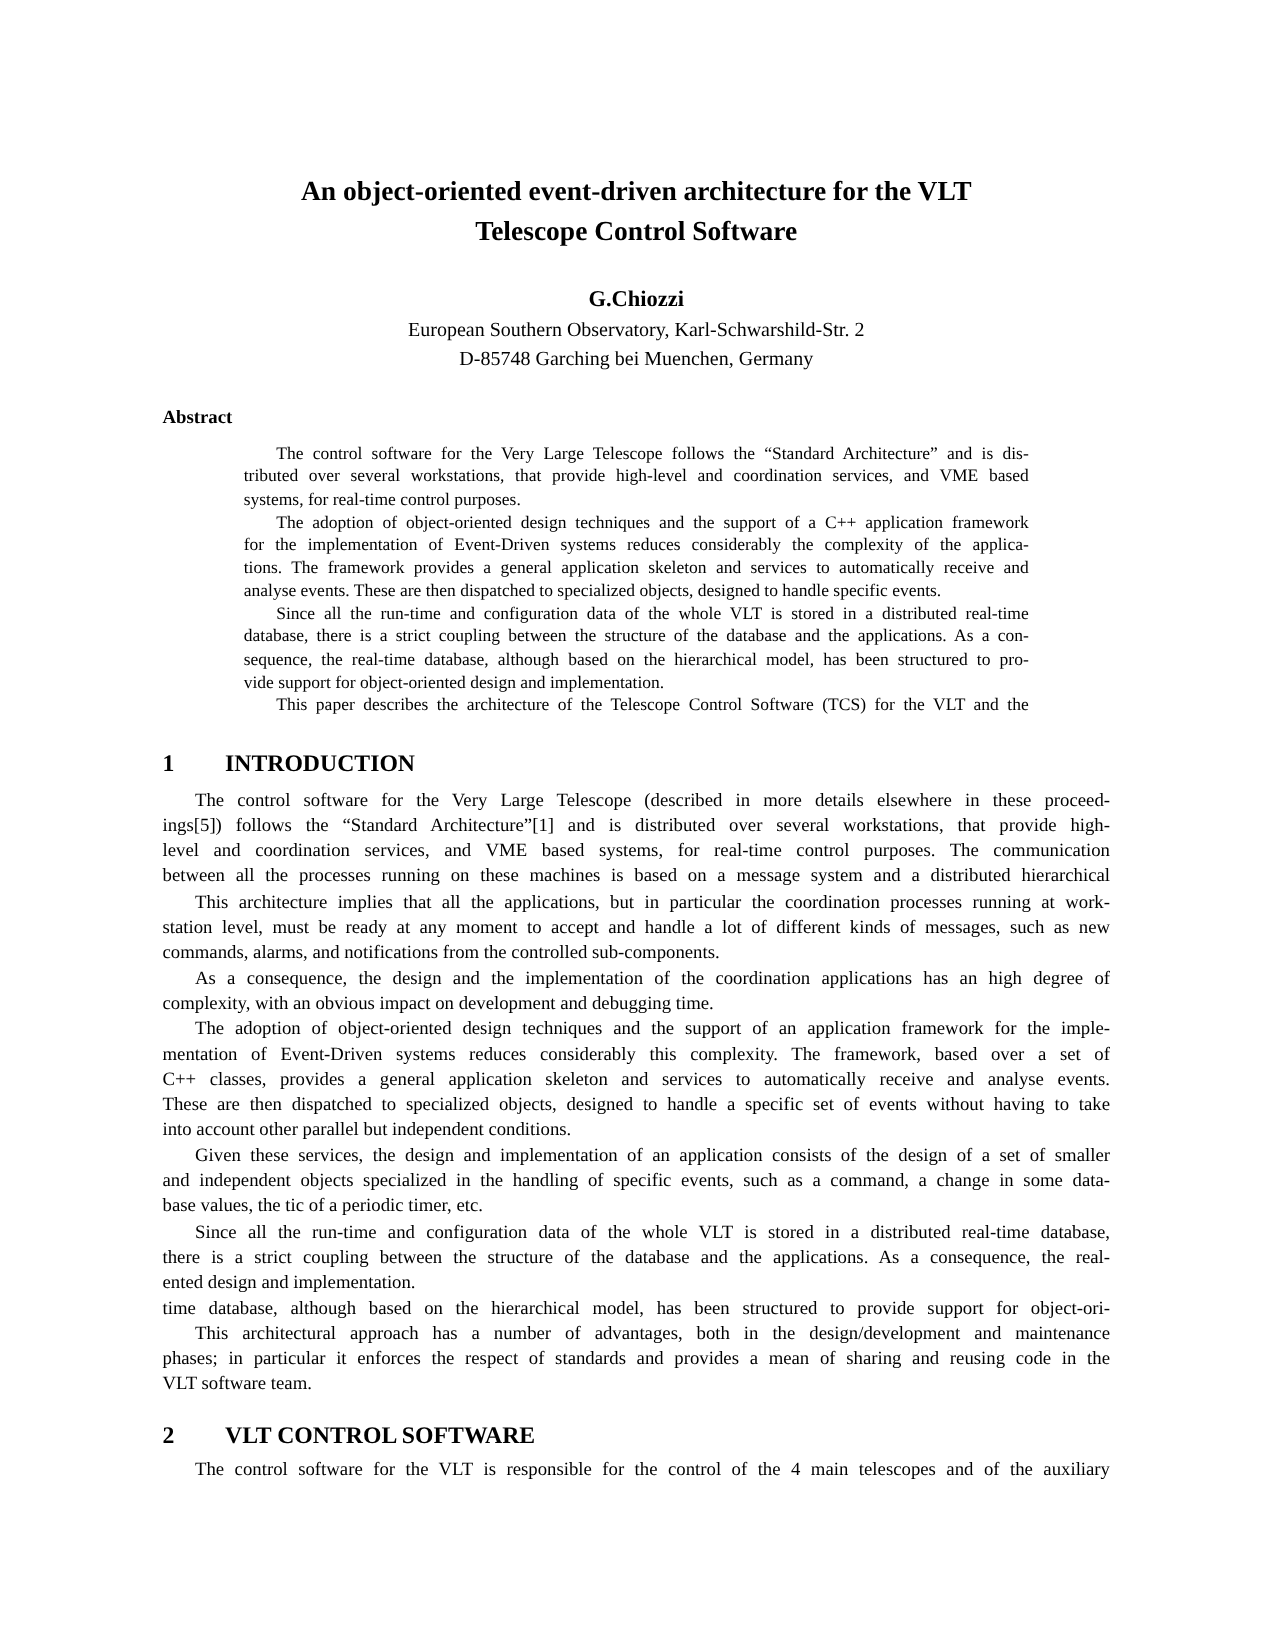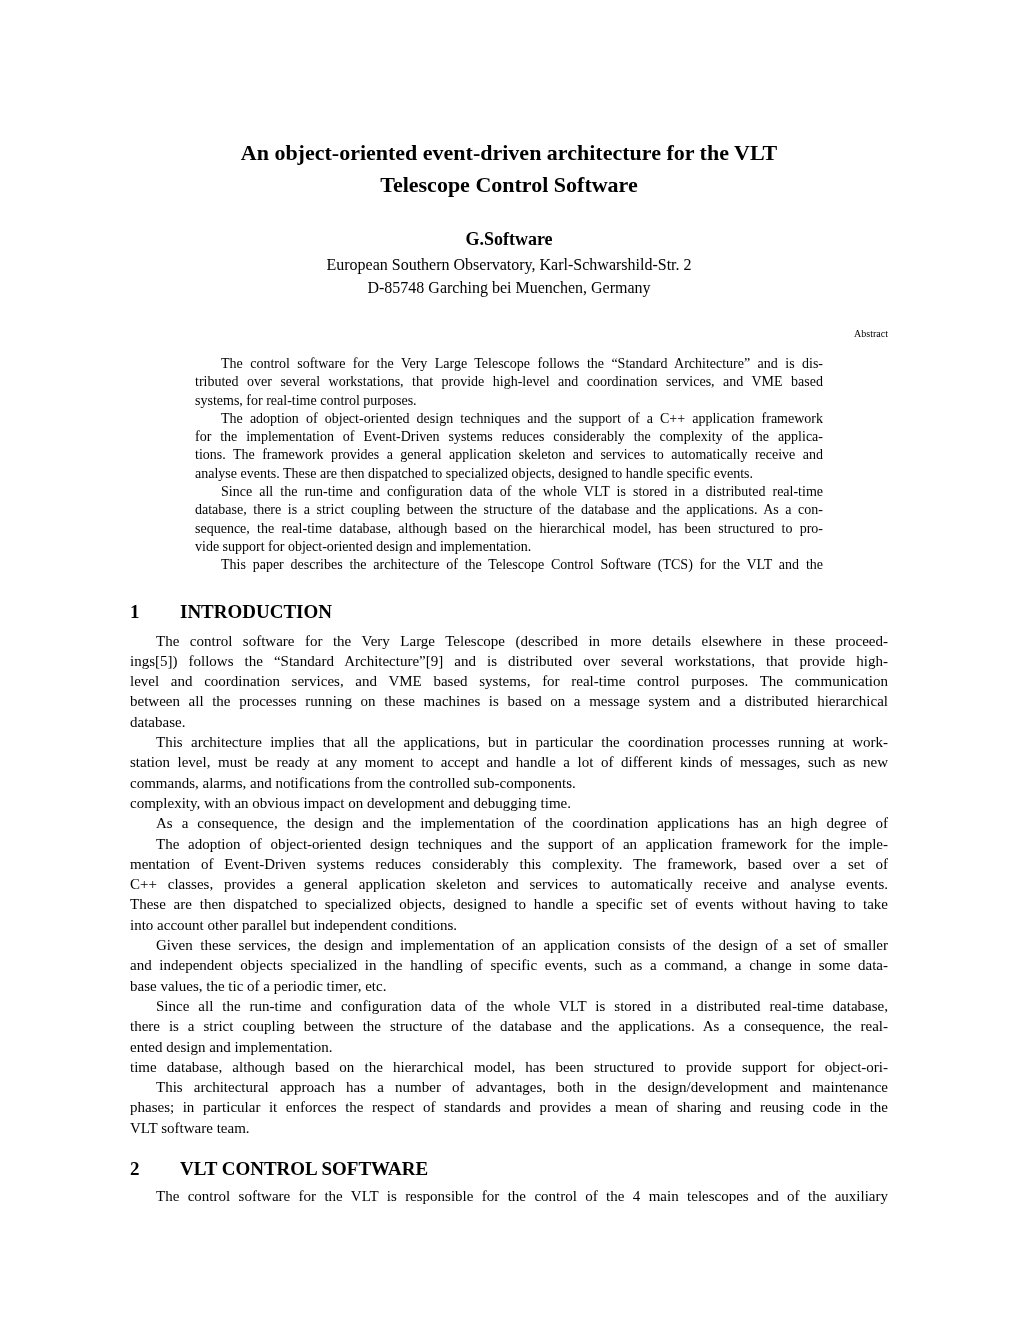--- a/index.html
+++ b/index.html
@@ -10,21 +10,21 @@
     font-family: "Liberation Serif", "DejaVu Serif", serif;
     overflow: hidden;
   }
   .page { position: relative; width: 1000px; height: 1320px; background: #ffffff; }
   .content { position: absolute; left: 130px; top: 0; width: 758px; }
 
   .title { margin-top: 137px; text-align: center; font-weight: bold; font-size: 22px; line-height: 32px; }
   .author { margin-top: 26px; text-align: center; font-weight: bold; font-size: 18px; line-height: 24px; }
   .affiliation { margin-top: 2px; text-align: center; font-size: 16px; line-height: 23px; }
 
-  .abstract-heading { margin-top: 26px; text-align: right; font-weight: normal; font-size: 10px; line-height: 18px; }
+  .abstract-heading { margin-top: 26px; text-align: left; font-weight: bold; font-size: 15px; line-height: 18px; }
   .abstract-body { width: 628px; margin: 12px auto 0 auto; font-size: 14px; line-height: 18.3px; }
 
   .section-heading { display: flex; font-weight: bold; font-size: 19px; line-height: 22px; }
   .section-heading .num { flex: 0 0 50px; width: 50px; }
   #section-1 .section-heading { margin-top: 26px; }
   #section-1 .section-body { margin-top: 8px; }
   #section-2 .section-heading { margin-top: 20px; }
   #section-2 .section-body { margin-top: 6px; }
   .section-body { font-size: 15px; line-height: 20.3px; }
 
@@ -36,21 +36,21 @@
 <body>
 
 <div class="page">
   <div class="content">
 
     <div class="title">
       <div>An object-oriented event-driven architecture for the VLT</div>
       <div>Telescope Control Software</div>
     </div>
 
-    <div class="author">G.Software</div>
+    <div class="author">G.Chiozzi</div>
 
     <div class="affiliation">
       <div>European Southern Observatory, Karl-Schwarshild-Str. 2</div>
       <div>D-85748 Garching bei Muenchen, Germany</div>
     </div>
 
     <div class="abstract-heading">Abstract</div>
     <div class="abstract-body">
         <div class="par">
           <div class="line firstline">The control software for the Very Large Telescope follows the “Standard Architecture” and is dis-</div>
@@ -75,33 +75,32 @@
       </div>
 
     <div class="section" id="section-1">
       <div class="section-heading">
         <span class="num">1</span>
         <span class="sec-title">INTRODUCTION</span>
       </div>
       <div class="section-body">
           <div class="par">
             <div class="line firstline">The control software for the Very Large Telescope (described in more details elsewhere in these proceed-</div>
-            <div class="line">ings[5]) follows the “Standard Architecture”[9] and is distributed over several workstations, that provide high-</div>
+            <div class="line">ings[5]) follows the “Standard Architecture”[1] and is distributed over several workstations, that provide high-</div>
             <div class="line">level and coordination services, and VME based systems, for real-time control purposes. The communication</div>
             <div class="line">between all the processes running on these machines is based on a message system and a distributed hierarchical</div>
-            <div class="line lastline">database.</div>
           </div>
           <div class="par">
             <div class="line firstline">This architecture implies that all the applications, but in particular the coordination processes running at work-</div>
             <div class="line">station level, must be ready at any moment to accept and handle a lot of different kinds of messages, such as new</div>
             <div class="line lastline">commands, alarms, and notifications from the controlled sub-components.</div>
           </div>
           <div class="par">
+            <div class="line firstline">As a consequence, the design and the implementation of the coordination applications has an high degree of</div>
             <div class="line lastline">complexity, with an obvious impact on development and debugging time.</div>
-            <div class="line firstline">As a consequence, the design and the implementation of the coordination applications has an high degree of</div>
           </div>
           <div class="par">
             <div class="line firstline">The adoption of object-oriented design techniques and the support of an application framework for the imple-</div>
             <div class="line">mentation of Event-Driven systems reduces considerably this complexity. The framework, based over a set of</div>
             <div class="line">C++ classes, provides a general application skeleton and services to automatically receive and analyse events.</div>
             <div class="line">These are then dispatched to specialized objects, designed to handle a specific set of events without having to take</div>
             <div class="line lastline">into account other parallel but independent conditions.</div>
           </div>
           <div class="par">
             <div class="line firstline">Given these services, the design and implementation of an application consists of the design of a set of smaller</div>

